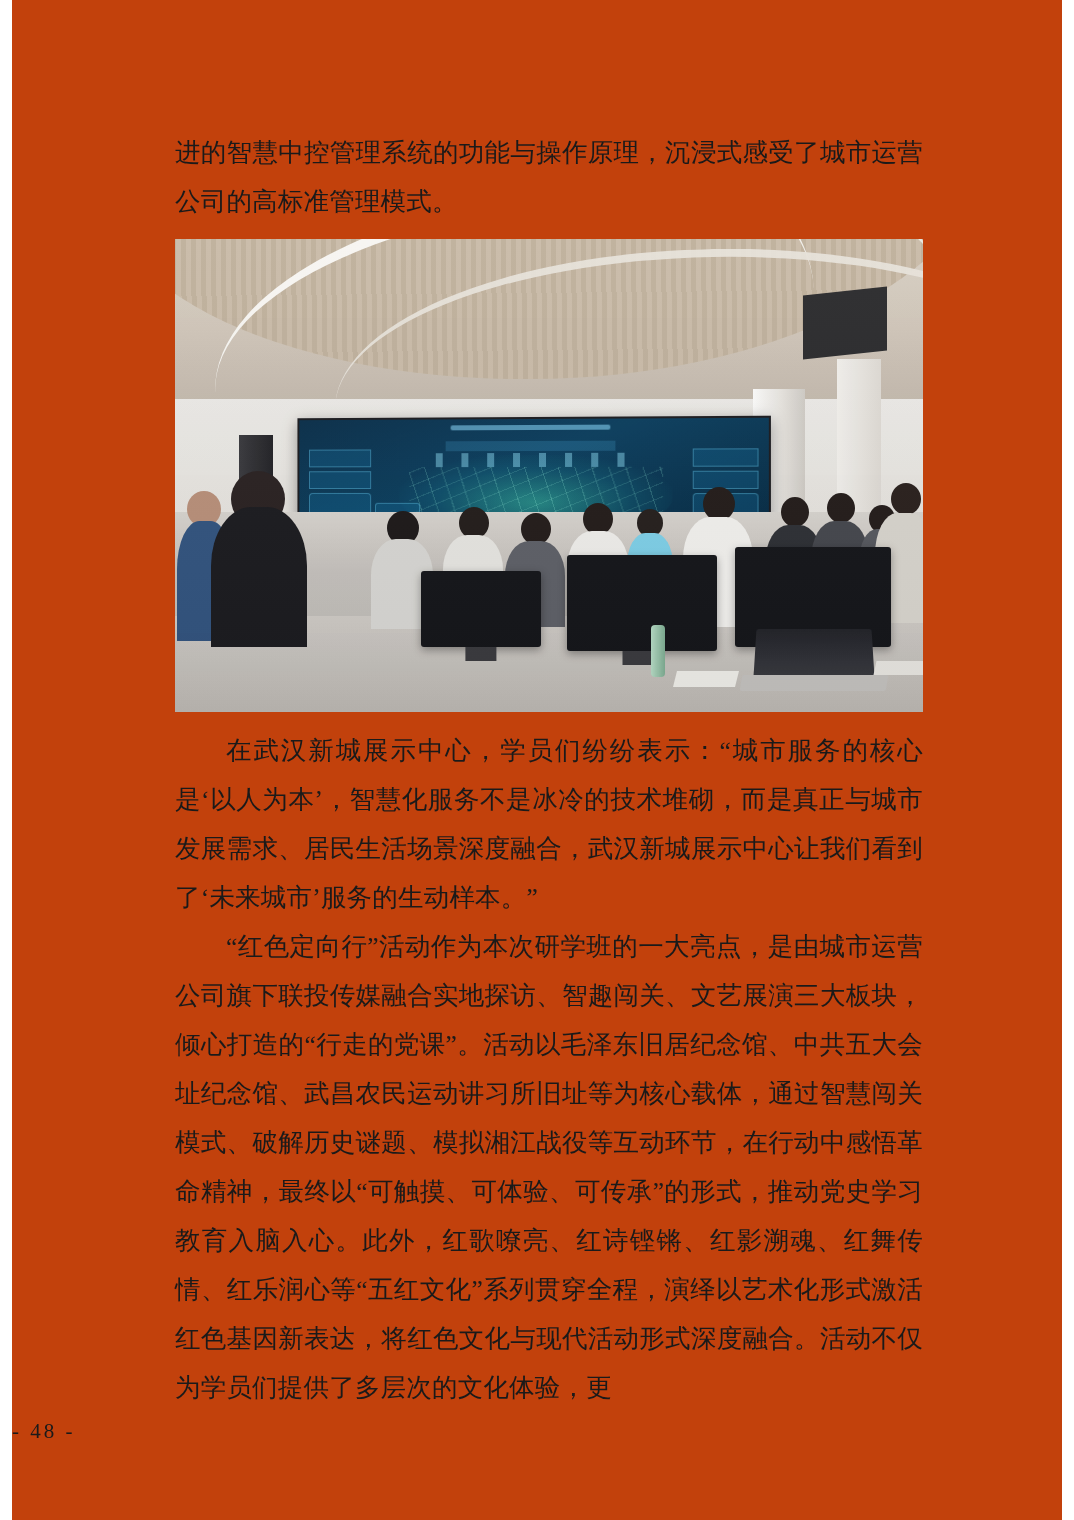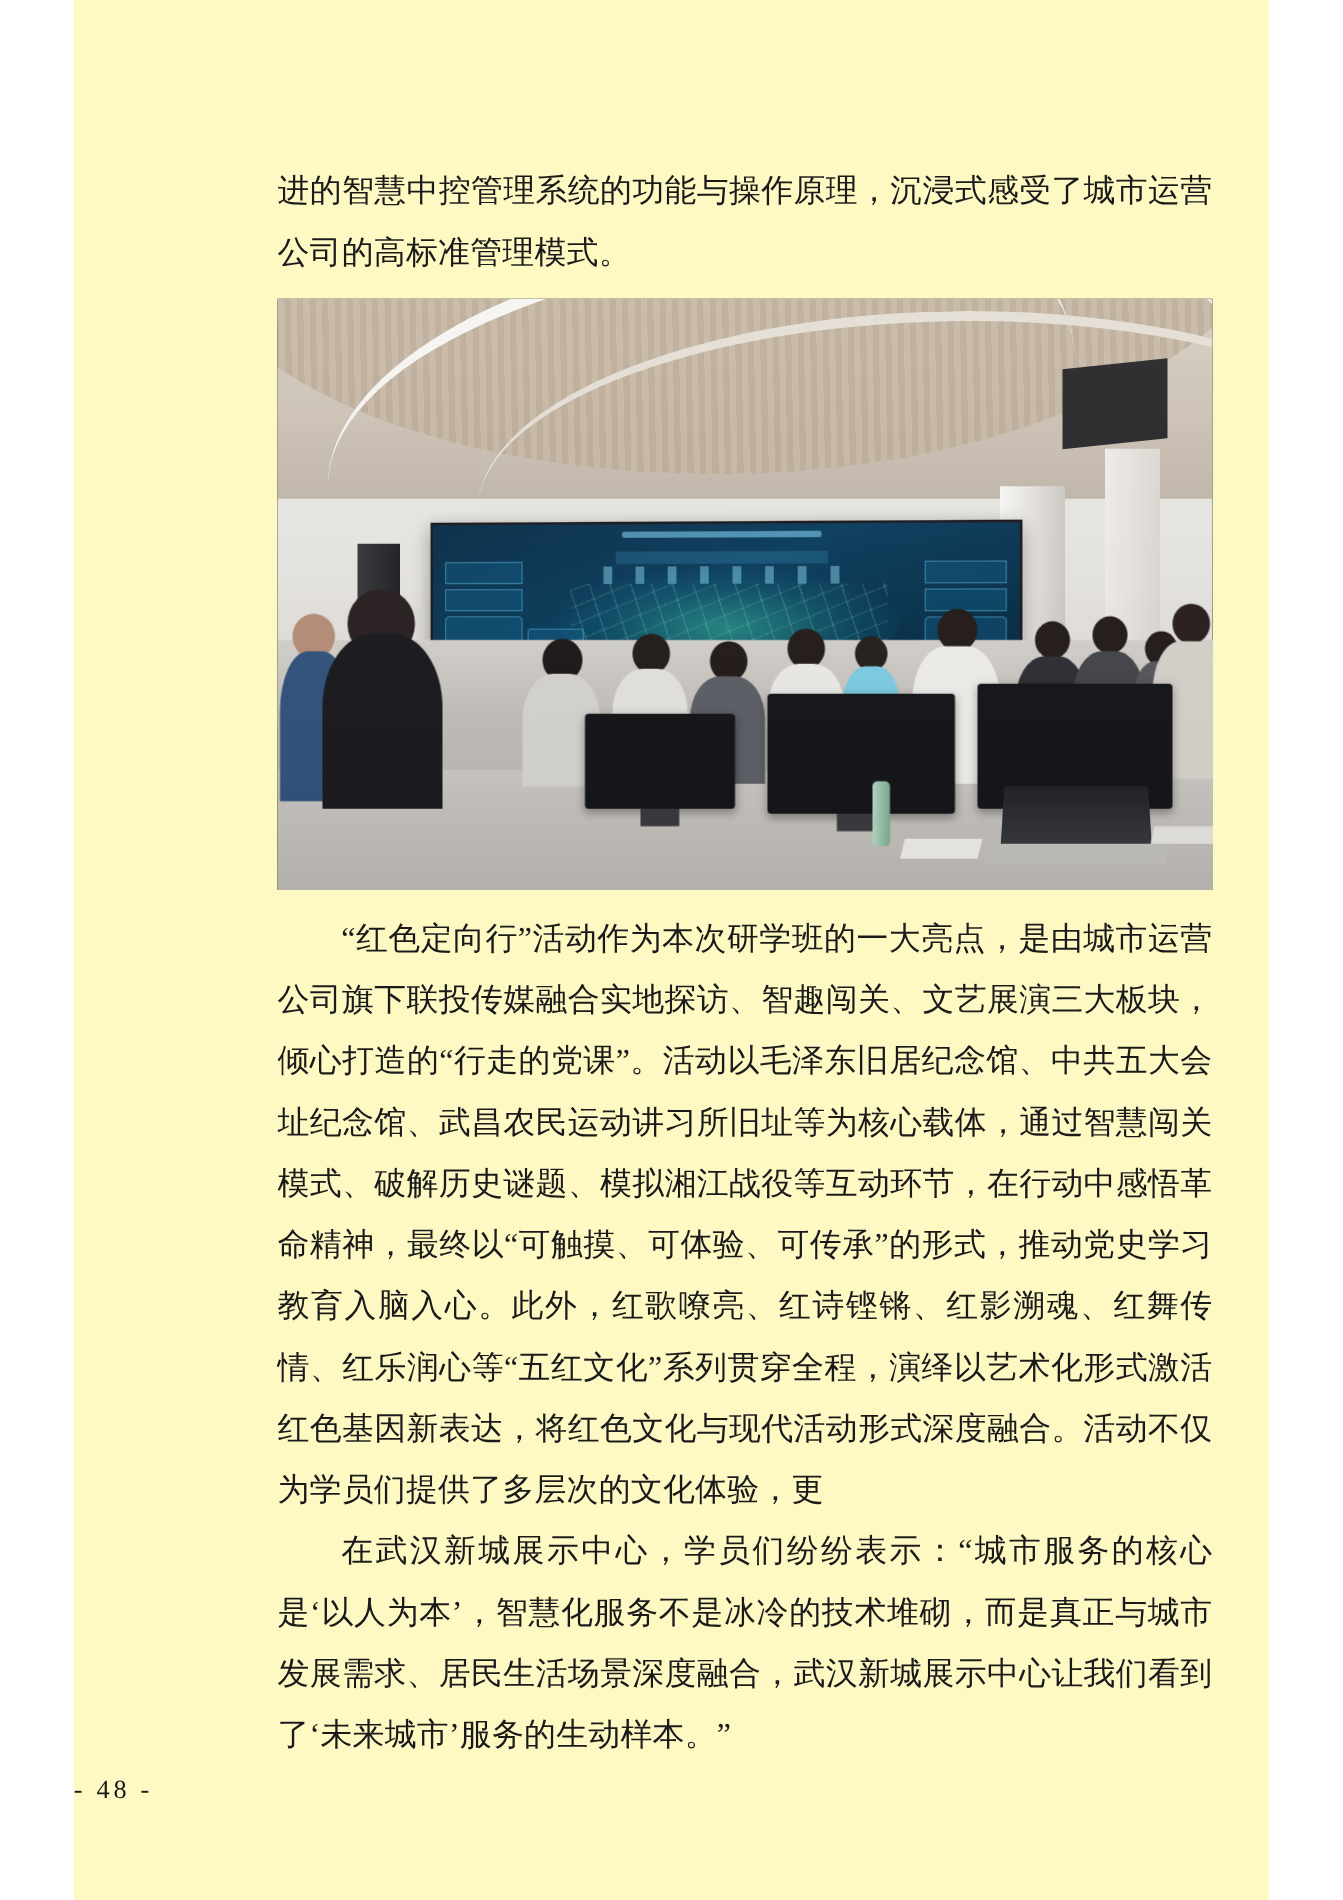--- a/index.html
+++ b/index.html
@@ -2,23 +2,23 @@
 <html lang="zh"><head>
 <meta charset="utf-8">
 <style>
   html, body {
     margin: 0;
     padding: 0;
     background: #ffffff;
   }
   .page {
     position: relative;
-    width: 956px;
+    width: 1050px;
     height: 1520px;
-    background: #fef9c3;
+    background: #c2410c;
     margin: 0 auto;
     overflow: hidden;
     font-family: "Liberation Serif", "DejaVu Serif", serif;
     text-decoration: underline;
   }
   .content {
     position: absolute;
     left: 163px;
     top: 128px;
     width: 748px;
@@ -307,18 +307,18 @@
 
         <div class="laptop"></div>
         <div class="laptop-base"></div>
         <div class="paper"></div>
         <div class="paper2"></div>
 
         <div class="figure-overlay"></div>
       </div>
     </div>
 
+    <p class="body-text indent">在武汉新城展示中心，学员们纷纷表示：“城市服务的核心是‘以人为本’，智慧化服务不是冰冷的技术堆砌，而是真正与城市发展需求、居民生活场景深度融合，武汉新城展示中心让我们看到了‘未来城市’服务的生动样本。”</p>
     <p class="body-text indent">“红色定向行”活动作为本次研学班的一大亮点，是由城市运营公司旗下联投传媒融合实地探访、智趣闯关、文艺展演三大板块，倾心打造的“行走的党课”。活动以毛泽东旧居纪念馆、中共五大会址纪念馆、武昌农民运动讲习所旧址等为核心载体，通过智慧闯关模式、破解历史谜题、模拟湘江战役等互动环节，在行动中感悟革命精神，最终以“可触摸、可体验、可传承”的形式，推动党史学习教育入脑入心。此外，红歌嘹亮、红诗铿锵、红影溯魂、红舞传情、红乐润心等“五红文化”系列贯穿全程，演绎以艺术化形式激活红色基因新表达，将红色文化与现代活动形式深度融合。活动不仅为学员们提供了多层次的文化体验，更</p>
-    <p class="body-text indent">在武汉新城展示中心，学员们纷纷表示：“城市服务的核心是‘以人为本’，智慧化服务不是冰冷的技术堆砌，而是真正与城市发展需求、居民生活场景深度融合，武汉新城展示中心让我们看到了‘未来城市’服务的生动样本。”</p>
   </div>
 
   <div class="page-number">- 48 -</div>
 </div>
 
 </body></html>

